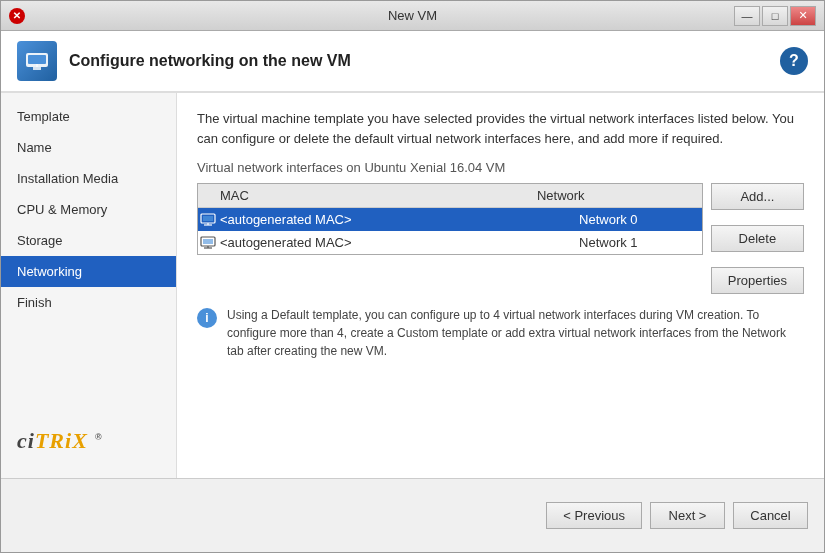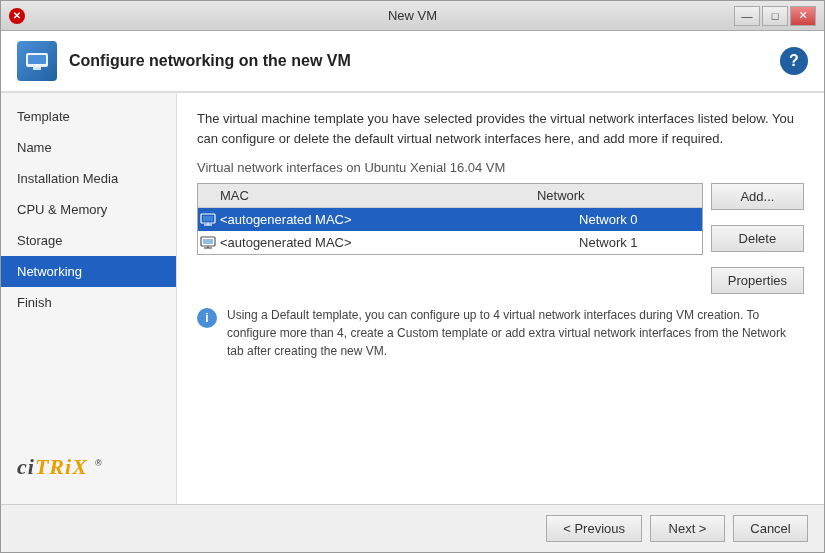--- a/index.html
+++ b/index.html
@@ -236,21 +236,21 @@
       color: white;
       font-size: 12px;
       font-weight: bold;
       margin-top: 2px;
     }
 
     
     .footer {
       background: #f0f0f0;
       border-top: 1px solid #ccc;
-      padding: 10px 16px;
+      padding: 23px 16px;
       display: flex;
       justify-content: flex-end;
       gap: 8px;
     }
 
     
     .btn {
       padding: 5px 16px;
       font-size: 13px;
       background: linear-gradient(to bottom, #f5f5f5, #e0e0e0);

